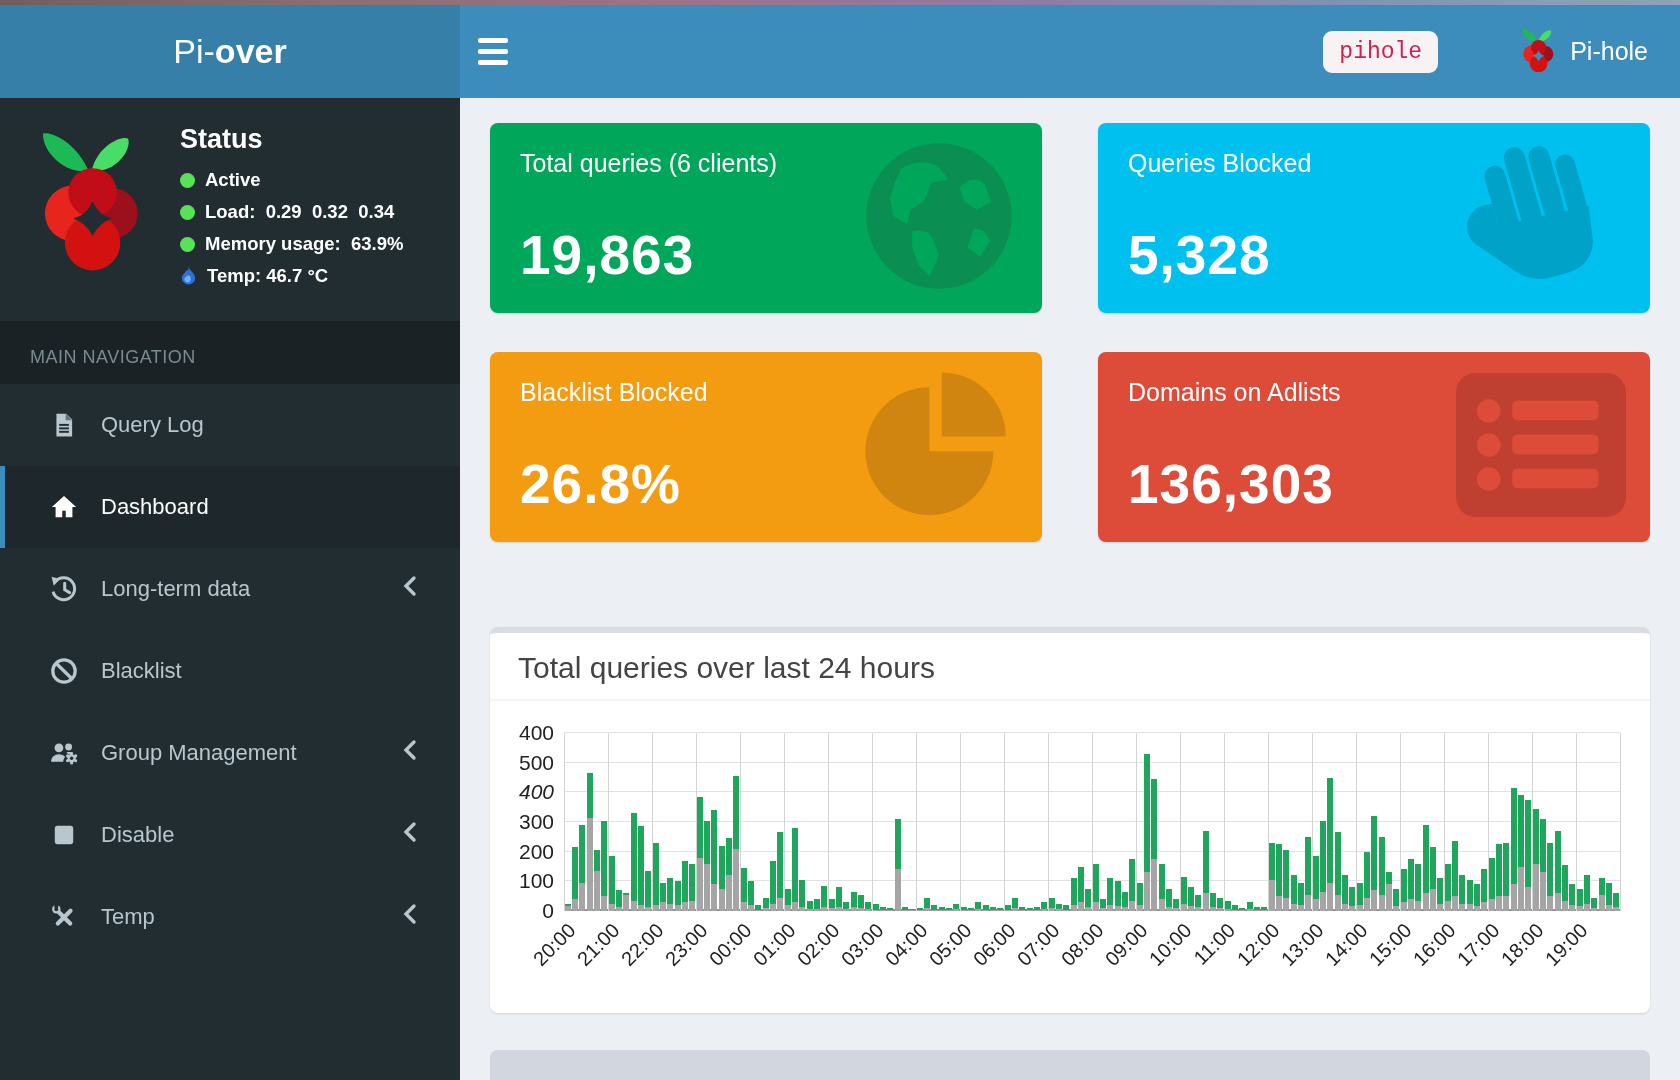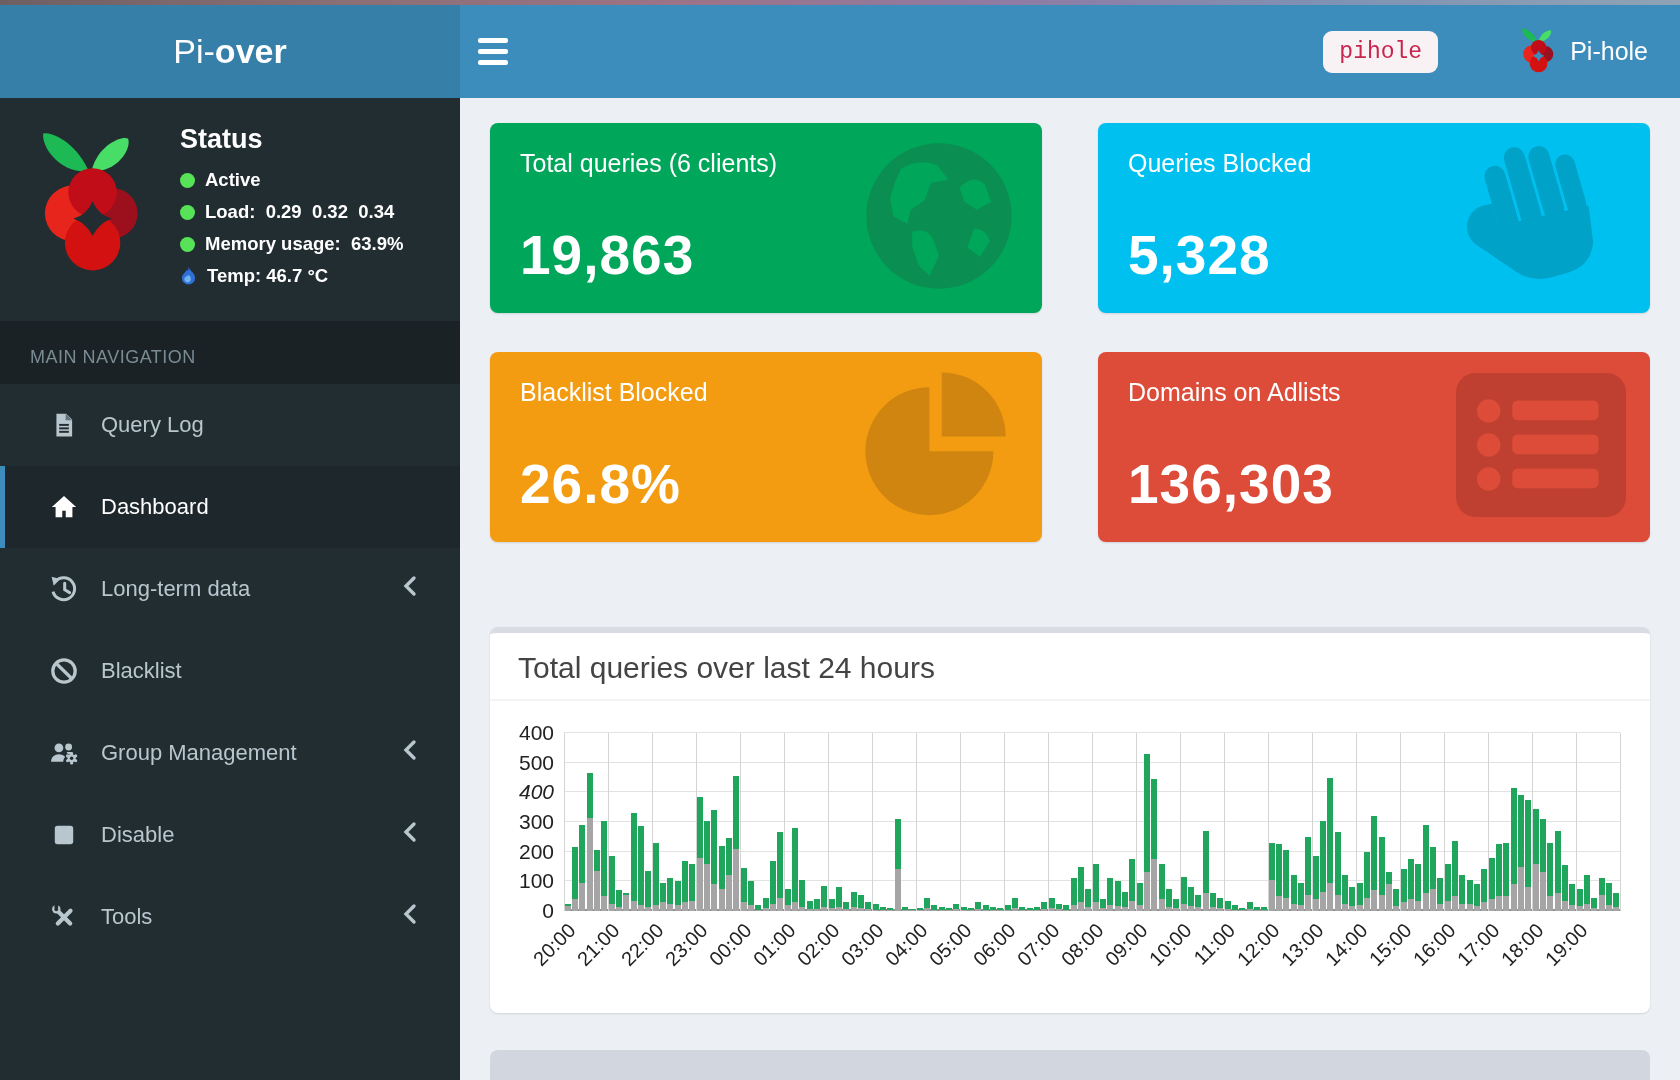--- a/index.html
+++ b/index.html
@@ -247,21 +247,21 @@
             <svg width="28" height="28" viewBox="0 0 24 24">
                 <g fill="#b8c7ce">
                   <rect x="2.5" y="10.4" width="19" height="3.6" rx="1.8" transform="rotate(45 12 12)"></rect>
                   <rect x="2.5" y="10.4" width="19" height="3.6" rx="1.8" transform="rotate(-45 12 12)"></rect>
                   <circle cx="5.4" cy="5.4" r="3.6"></circle>
                   <circle cx="5.4" cy="5.4" r="1.6" fill="#222d32"></circle>
                   <rect x="3.8" y="1.2" width="3.2" height="3.4" fill="#222d32"></rect>
                 </g>
               </svg>
           </span>
-          <span>Tools</span>
+          <span>Temp</span>
           <span class="chev">
             <svg width="16" height="22" viewBox="0 0 16 22">
                 <path d="M12 3 4 11l8 8" fill="none" stroke="#b8c7ce" stroke-width="3.4" stroke-linecap="round"></path>
               </svg>
           </span>
         </li>
       </ul>
     </div>
 
     <div class="main">

